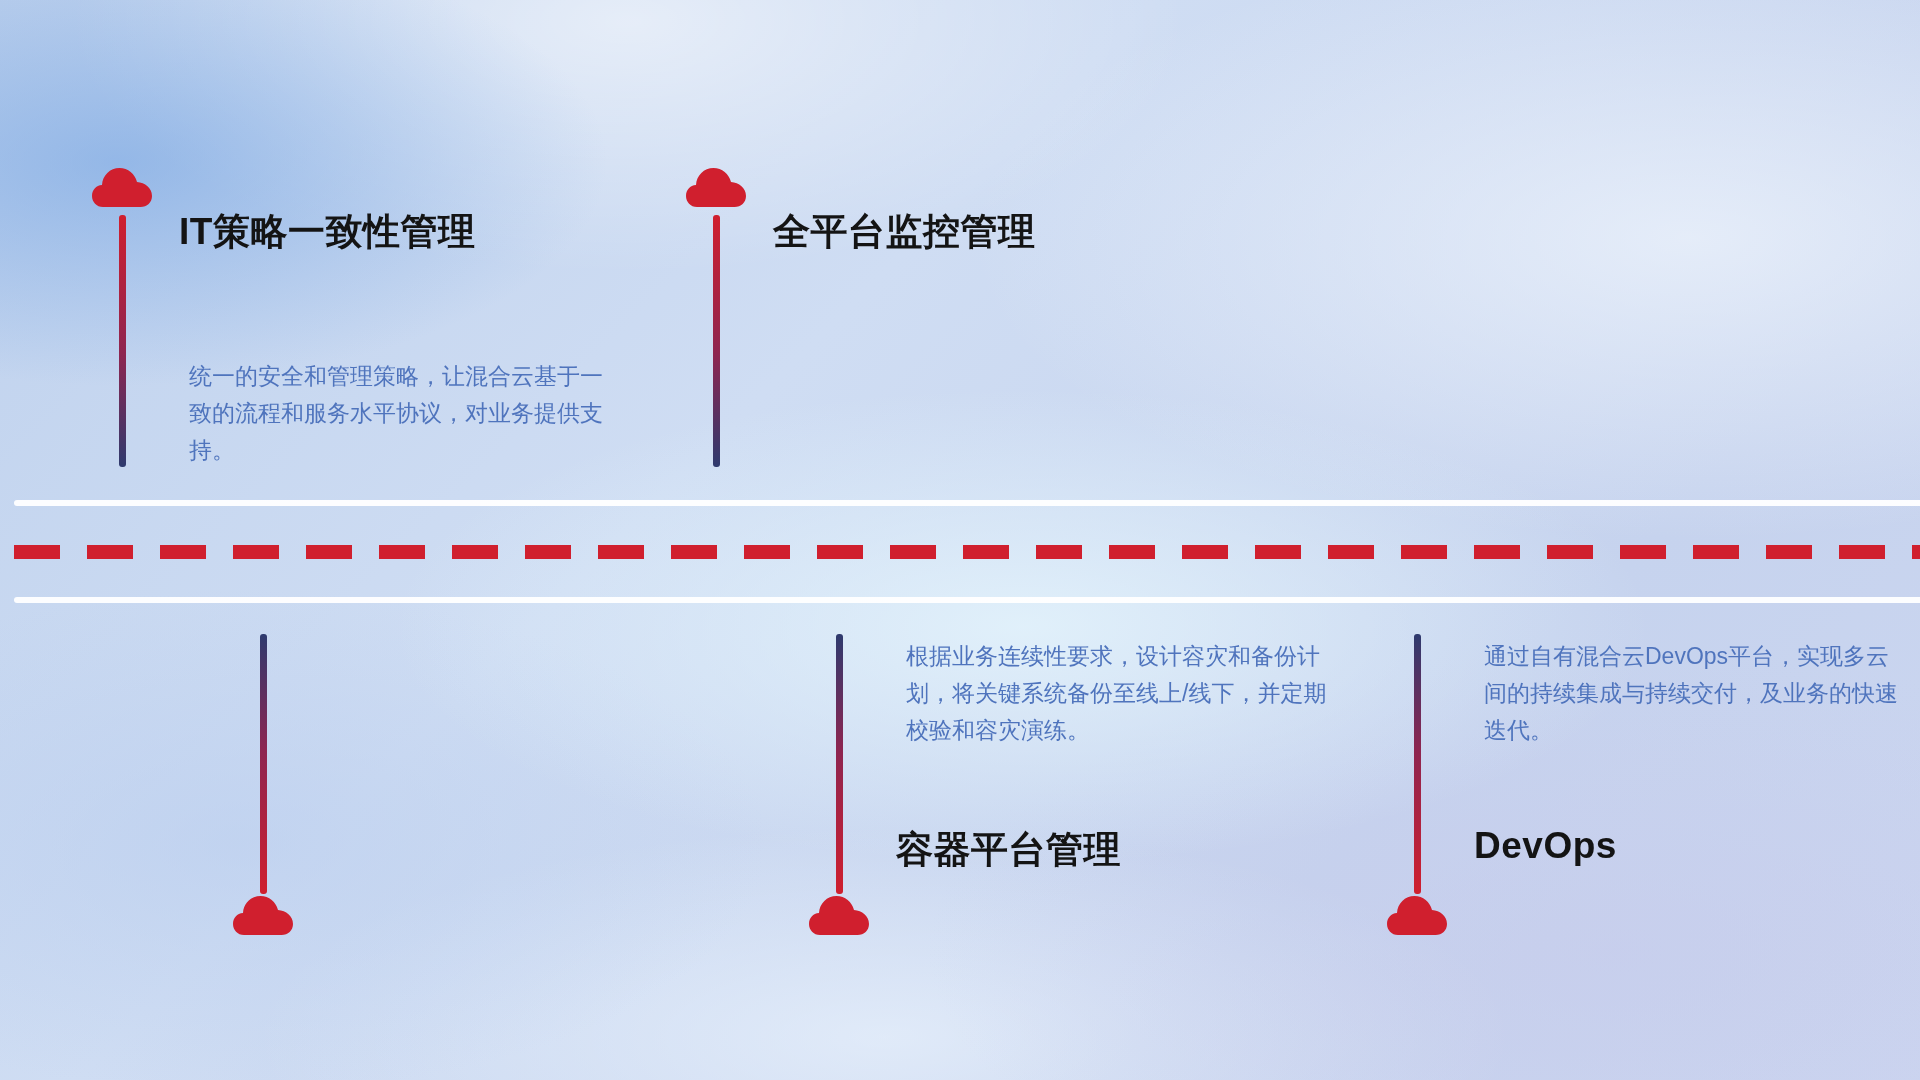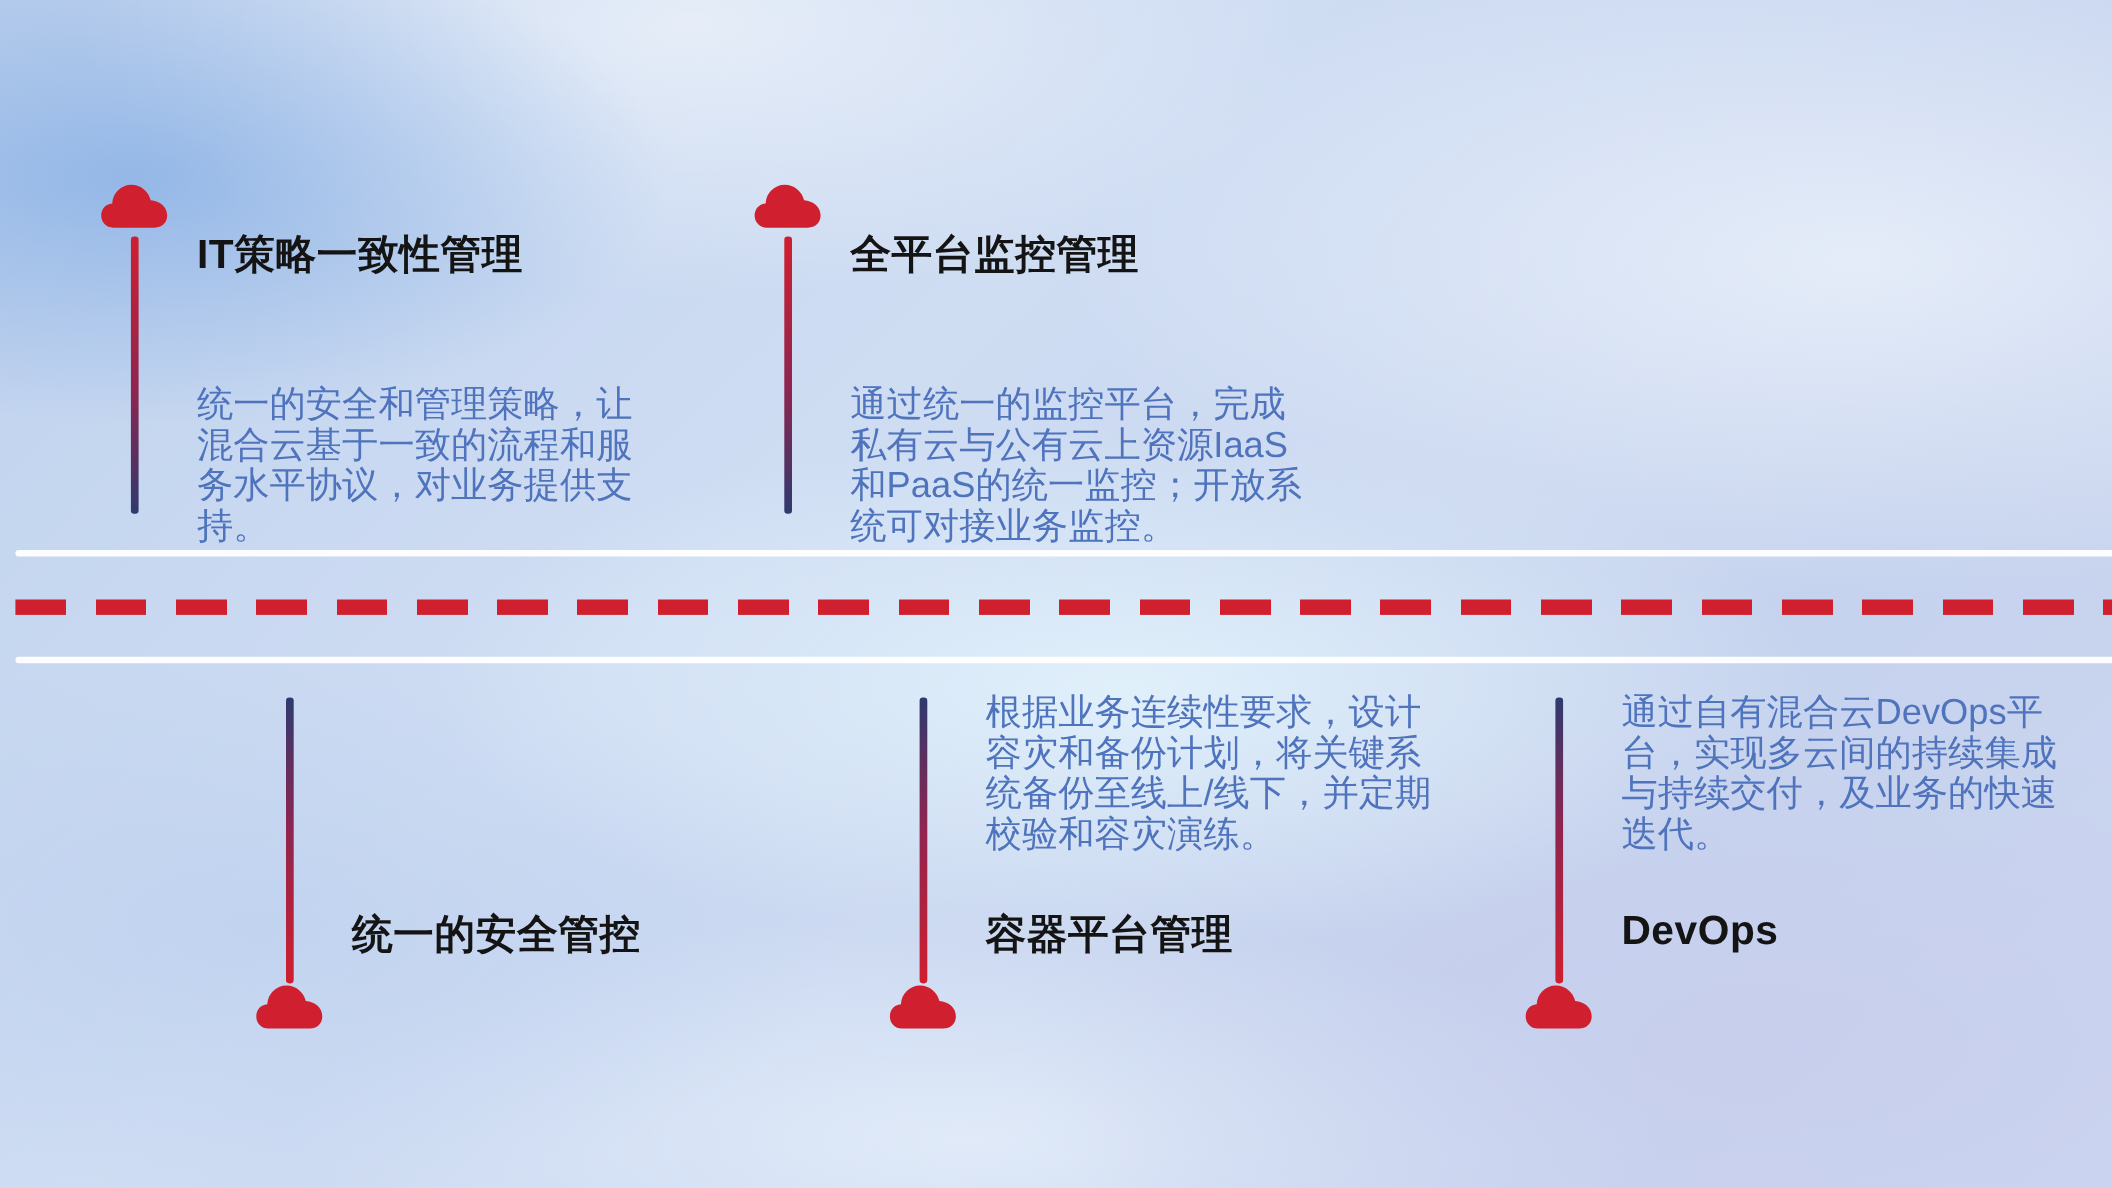--- a/index.html
+++ b/index.html
@@ -53,22 +53,22 @@
 
   .title{
     position:absolute;margin:0;left:57px;
     font-size:37px;font-weight:700;color:var(--title-black,#141414);
     letter-spacing:0.5px;white-space:nowrap;
   }
   .item-top .title{top:42px;}
   .item-bottom .title{top:205px;}
 
   .desc{
-    position:absolute;margin:0;left:57px;width:428px;
-    font-size:33px;line-height:37px;color:var(--desc-blue,#4f74bd);
+    position:absolute;margin:10px;left:57px;width:428px;
+    font-size:23px;line-height:37px;color:var(--desc-blue,#4f74bd);
   }
   .item-top .desc{top:183px;}
   .item-bottom .desc{top:8px;}
 </style>
 </head>
 <body>
 
 <div class="canvas">
 
   <div class="road-line top"></div>
@@ -87,27 +87,25 @@
   </div>
 
   <div class="item item-top" style="left:716px">
     <span class="cloud">
       <svg viewBox="0 0 64 48" aria-hidden="true">
           <path fill="#d01f2e" d="M13 44 C6.5 44 2 39 2 33 C2 27 6 22.5 12 22 C12.5 12.5 20 5 29.5 5 C38 5 45 11 47 19 C55 19.5 62 25 62 33 C62 39.5 57 44 50.5 44 Z"></path>
         </svg>
     </span>
     <span class="stem stem-down"></span>
     <h2 class="title">全平台监控管理</h2>
-    <p class="desc">通过统一的监控平台，完成私有云与公有云上资源IaaS和PaaS的统一监控；开放系统可对接业务监控。</p>
   </div>
 
 
   <div class="item item-bottom" style="left:263px">
     <span class="stem stem-up"></span>
-    <h2 class="title">统一的安全管控</h2>
     <span class="cloud">
       <svg viewBox="0 0 64 48" aria-hidden="true">
           <path fill="#d01f2e" d="M13 44 C6.5 44 2 39 2 33 C2 27 6 22.5 12 22 C12.5 12.5 20 5 29.5 5 C38 5 45 11 47 19 C55 19.5 62 25 62 33 C62 39.5 57 44 50.5 44 Z"></path>
         </svg>
     </span>
   </div>
 
   <div class="item item-bottom" style="left:839px">
     <span class="stem stem-up"></span>
     <p class="desc">根据业务连续性要求，设计容灾和备份计划，将关键系统备份至线上/线下，并定期校验和容灾演练。</p>

